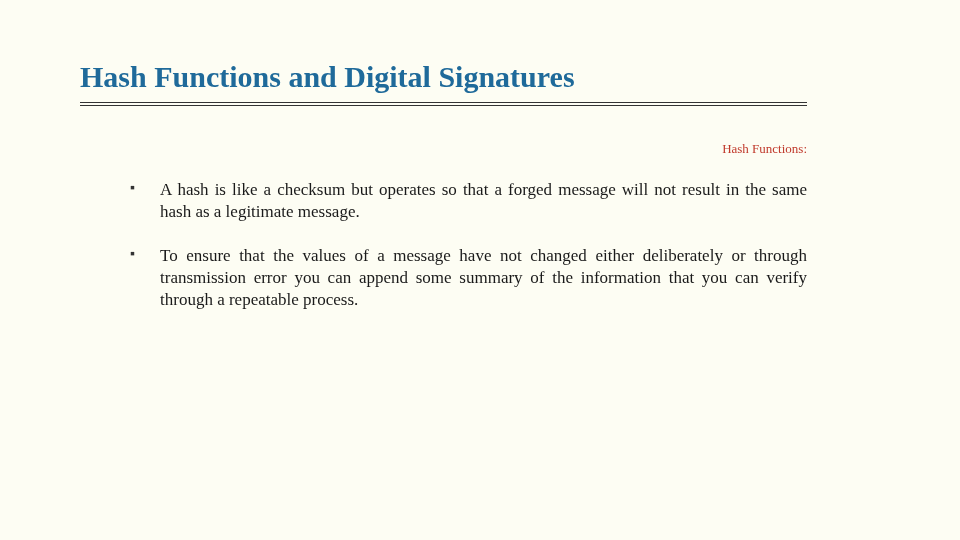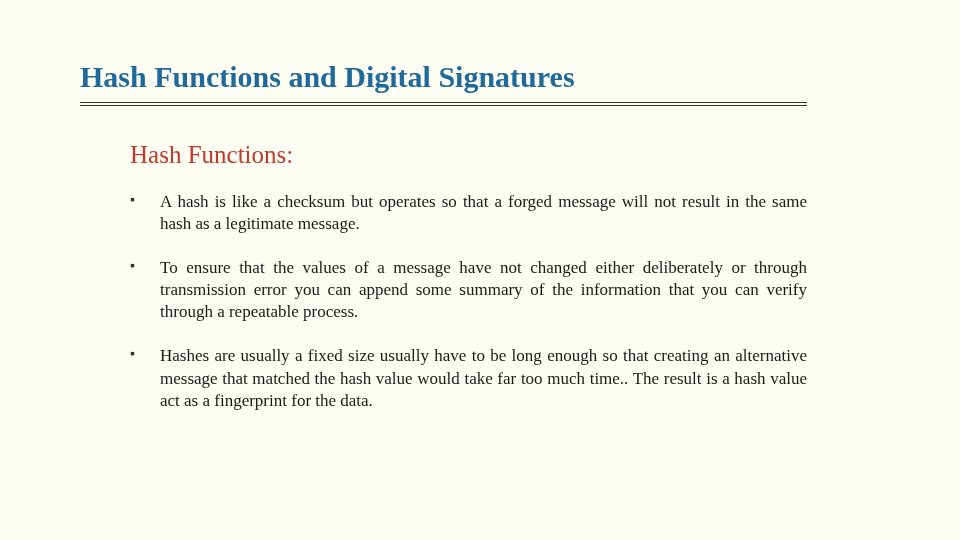--- a/index.html
+++ b/index.html
@@ -23,24 +23,25 @@
     font-weight: bold;
     color: #1f6a9a;
     margin: 0 0 8px 0;
   }
   .rule {
     border-top: 4px double #333;
     height: 0;
     margin-bottom: 35px;
   }
   .subhead {
-    font-size: 25px;
+    font-size: 13px;
     color: #c0392b;
     margin: 0 0 22px 50px;
     font-family: "Times New Roman", Times, serif;
+    text-align: right;
   }
   ul.bullets {
     list-style: none;
     margin: 0 0 0 50px;
     padding: 0;
   }
   ul.bullets li {
     position: relative;
     padding-left: 30px;
     margin-bottom: 22px;
@@ -60,15 +61,14 @@
 </head>
 <body>
 
 <div class="slide">
   <h1 class="title">Hash Functions and Digital Signatures</h1>
   <div class="rule"></div>
   <div class="subhead">Hash Functions:</div>
   <ul class="bullets">
     <li>A hash is like a checksum but operates so that a forged message will not result in the same hash as a legitimate message.</li>
     <li>To ensure that the values of a message have not changed either deliberately or through transmission error you can append some summary of the information that you can verify through a repeatable process.</li>
-    <li>Hashes are usually a fixed size usually have to be long enough so that creating an alternative message that matched the hash value would take far too much time.. The result is a hash value act as a fingerprint for the data.</li>
   </ul>
 </div>
 
 </body></html>

